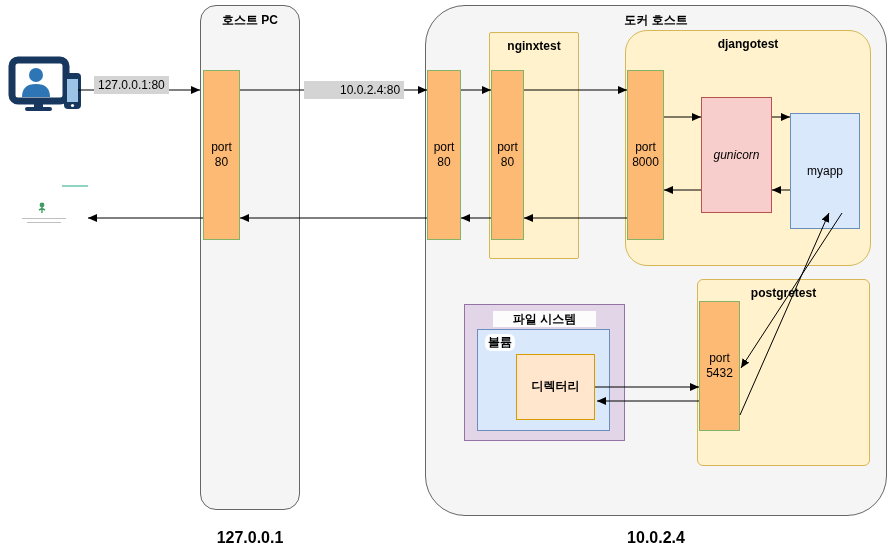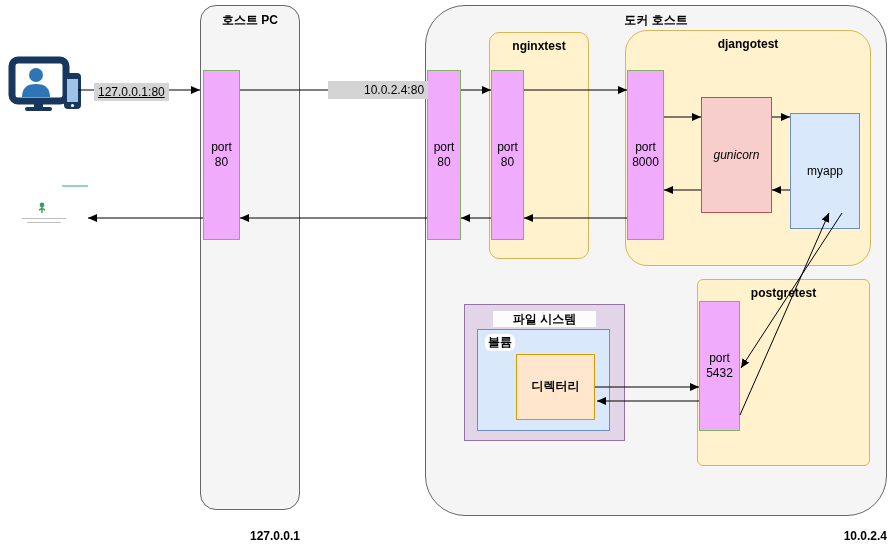--- a/index.html
+++ b/index.html
@@ -43,21 +43,21 @@
   .box {
     position: absolute;
     display: flex;
     align-items: center;
     justify-content: center;
     text-align: center;
     font-size: 12px;
     z-index: 3;
   }
   .box span { white-space: pre-line; line-height: 1.25; }
-  .green  { background: #f0abfc; border: 1px solid #82b366; }
+  .green  { background: #fdba74; border: 1px solid #82b366; }
   .red    { background: #f8cecc; border: 1px solid #b85450; }
   .blue   { background: #dae8fc; border: 1px solid #6c8ebf; margin-top: 16px; }
   .purplec{ position: absolute; background: #e1d5e7; border: 1px solid #9673a6; z-index: 2; }
   .bluec  { position: absolute; background: #dae8fc; border: 1px solid #6c8ebf; z-index: 3; }
   .orange { background: #ffe6cc; border: 1px solid #d79b00; z-index: 4; font-family: Liberation Mono, monospace; }
   .label-chip {
     background: rgba(255,255,255,0.92);
     padding: 1px 20px;
     font-weight: bold;
   }
@@ -78,23 +78,23 @@
   .edge-label {
     position: absolute;
     z-index: 60;
     background: #d4d4d4;
     padding: 2px 4px;
     font-size: 12px;
     white-space: nowrap;
   }
   .footer-ip {
     position: absolute;
-    text-align: right;
-    font-weight: bold;
-    font-size: 12px;
+    text-align: center;
+    font-weight: bold;
+    font-size: 16px;
     z-index: 5;
   }
   .client {
     position: absolute;
     left: 8px; top: 56px;
     z-index: 5;
   }
   .watermark { position: absolute; z-index: 4; }
   .wm-bar { position: absolute; background: #bfbfbf; height: 1px; }
   .wm-teal { position: absolute; background: #8fd4c2; height: 2px; }
@@ -105,21 +105,21 @@
 <div id="canvas">
 
   <div class="container" style="left:200px;top:5px;width:100px;height:505px;border-radius:16px;">
     <div class="ctitle">호스트 PC</div>
   </div>
 
   <div class="container" style="left:425px;top:5px;width:462px;height:511px;border-radius:40px;">
     <div class="ctitle">도커 호스트</div>
   </div>
 
-  <div class="group" style="left:489px;top:32px;width:100px;height:227px;border-radius:10px;">
+  <div class="group" style="left:489px;top:32px;width:90px;height:227px;border-radius:2px;">
     <div class="ctitle">nginxtest</div>
   </div>
 
   <div class="group" style="left:625px;top:30px;width:246px;height:236px;border-radius:22px;">
     <div class="ctitle">djangotest</div>
   </div>
 
   <div class="group" style="left:697px;top:279px;width:173px;height:187px;border-radius:6px;">
     <div class="ctitle">postgretest</div>
   </div>
@@ -210,19 +210,19 @@
     <line x1="427" y1="218" x2="240" y2="218" stroke="#000" stroke-width="1" marker-end="url(#arrow)"></line>
     <line x1="203" y1="218" x2="88" y2="218" stroke="#000" stroke-width="1" marker-end="url(#arrow)"></line>
 
     <line x1="740" y1="415" x2="829" y2="213" stroke="#000" stroke-width="1" marker-end="url(#arrow)"></line>
     <line x1="842" y1="213" x2="741" y2="368" stroke="#000" stroke-width="1" marker-end="url(#arrow)"></line>
 
     <line x1="595" y1="387" x2="699" y2="387" stroke="#000" stroke-width="1" marker-end="url(#arrow)"></line>
     <line x1="699" y1="401" x2="597" y2="401" stroke="#000" stroke-width="1" marker-end="url(#arrow)"></line>
   </svg>
 
-  <div class="edge-label" style="left:94px;top:83px;text-decoration:underline;">127.0.0.1:80</div>
-  <div class="edge-label" style="left:328px;top:81px;padding-left:36px;">10.0.2.4:80</div>
+  <div class="edge-label" style="left:94px;top:76px;">127.0.0.1:80</div>
+  <div class="edge-label" style="left:304px;top:81px;padding-left:36px;">10.0.2.4:80</div>
 
   <div class="footer-ip" style="left:200px;top:529px;width:100px;">127.0.0.1</div>
   <div class="footer-ip" style="left:425px;top:529px;width:462px;">10.0.2.4</div>
 
 </div>
 
 </body></html>

